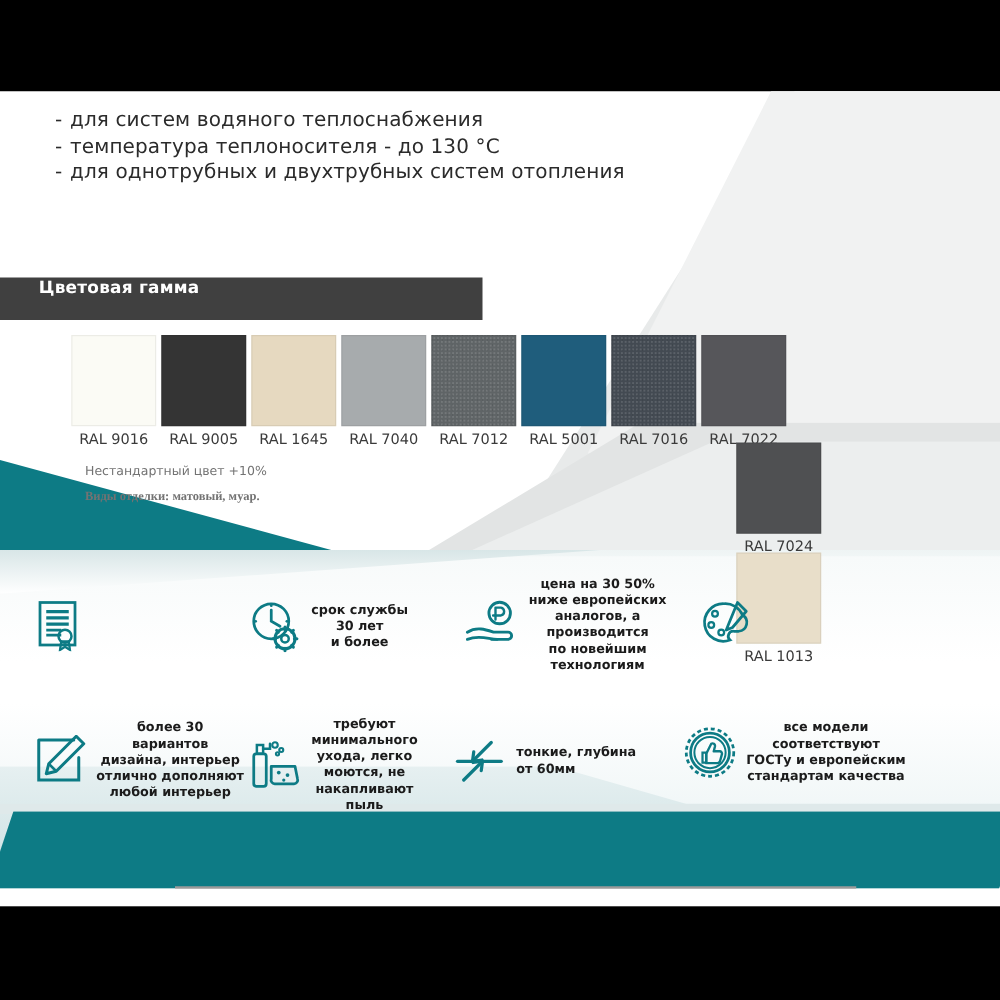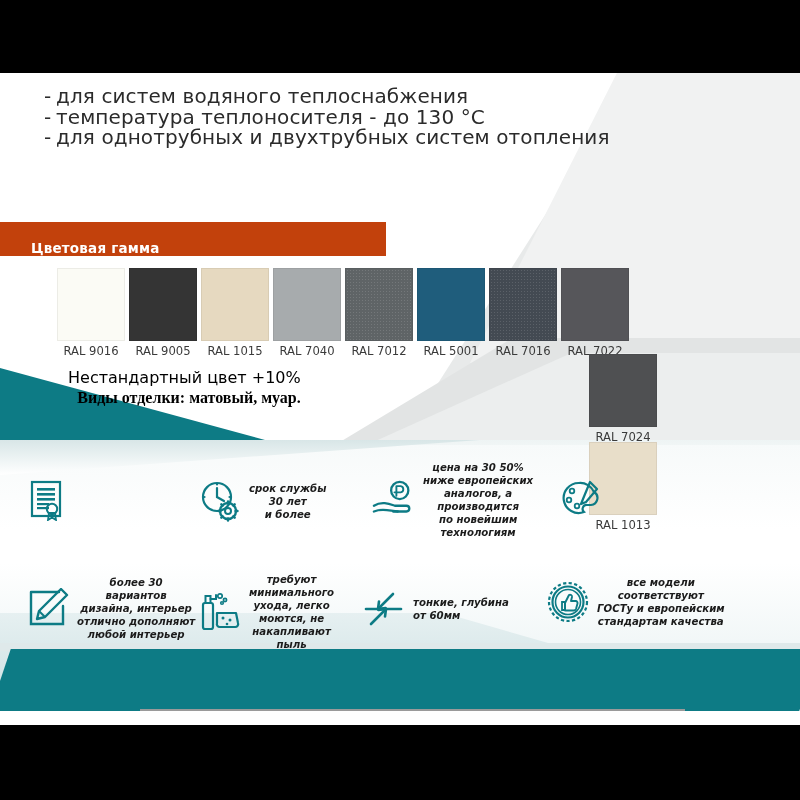--- a/index.html
+++ b/index.html
@@ -85,30 +85,30 @@
   }
   .bottom-white{
     left:0px;top:638px;width:800px;height:14px;
     background:#ffffff;
   }
 
   
   .bullets{
     position:absolute;left:44px;top:13px;width:600px;
     font-family:"DejaVu Sans","Liberation Sans",sans-serif;
-    font-size:20px;color:#2b2b2b;line-height:20.5px;letter-spacing:.1px;
+    font-size:16px;color:#2b2b2b;line-height:20.5px;letter-spacing:.1px;
   }
   .bullets li{list-style:none;white-space:nowrap;}
   .bullets ul{margin:0;padding:0;}
   .dash{display:inline-block;width:12px;color:#2b2b2b;}
 
   
   .section-bar{
     position:absolute;left:0px;top:149px;width:386px;height:34px;
-    background:#c2410c;display:flex;align-items:flex-end;
+    background:#404040;display:flex;align-items:flex-start;
   }
   .section-bar .title{
     color:#ffffff;font-size:13.5px;font-weight:bold;margin-left:31px;letter-spacing:.2px;
   }
 
   
   .swatch-row{position:absolute;display:flex;}
   .swatch-row.r1{left:57px;top:195px;}
   .swatch-row.r2{left:589px;top:281px;flex-direction:column;}
   .swatch{width:68px;height:88px;margin-right:4px;position:relative;}
@@ -123,35 +123,34 @@
     background-image:
       radial-gradient(rgba(255,255,255,.13) .6px, transparent .7px),
       radial-gradient(rgba(0,0,0,.14) .6px, transparent .7px);
     background-size:3px 3px, 4px 4px;
     background-position:0 0, 2px 1px;
   }
 
   
   .notes{
     position:absolute;left:68px;top:295px;
-    font-size:16px;color:#000000;line-height:20px;
+    font-size:10px;color:#737373;line-height:20px;
     font-family:"DejaVu Sans","Liberation Sans",sans-serif;
-    text-align:right;
   }
   .notes .n2{font-weight:bold;font-family:Liberation Serif, serif;}
 
   
   .feature{
     position:absolute;display:flex;align-items:center;
   }
   .feature .ico{width:44px;height:44px;flex:0 0 44px;margin-right:7px;
     display:flex;align-items:center;justify-content:center;}
   .feature .txt{
     font-size:10.2px;font-weight:bold;color:#1b1b1b;line-height:13px;
-    text-align:center;font-family:"DejaVu Sans","Liberation Sans",sans-serif;font-style:italic;
+    text-align:center;font-family:"DejaVu Sans","Liberation Sans",sans-serif;
   }
   .feature .txt.left{text-align:left;}
   svg{display:block;}
 </style>
 </head>
 <body>
 
 <div class="slide">
   <div class="canvas">
 
@@ -186,21 +185,21 @@
         <div class="swatch">
           <span class="chip" style="background-color: rgb(251, 251, 245);"></span>
           <span class="lbl">RAL 9016</span>
         </div>
         <div class="swatch">
           <span class="chip" style="background-color: rgb(52, 52, 52);"></span>
           <span class="lbl">RAL 9005</span>
         </div>
         <div class="swatch">
           <span class="chip" style="background-color: rgb(230, 217, 192);"></span>
-          <span class="lbl">RAL 1015</span>
+          <span class="lbl">RAL 1645</span>
         </div>
         <div class="swatch">
           <span class="chip" style="background-color: rgb(167, 171, 173);"></span>
           <span class="lbl">RAL 7040</span>
         </div>
         <div class="swatch">
           <span class="chip tex" style="background-color: rgb(95, 100, 102);"></span>
           <span class="lbl">RAL 7012</span>
         </div>
         <div class="swatch">

